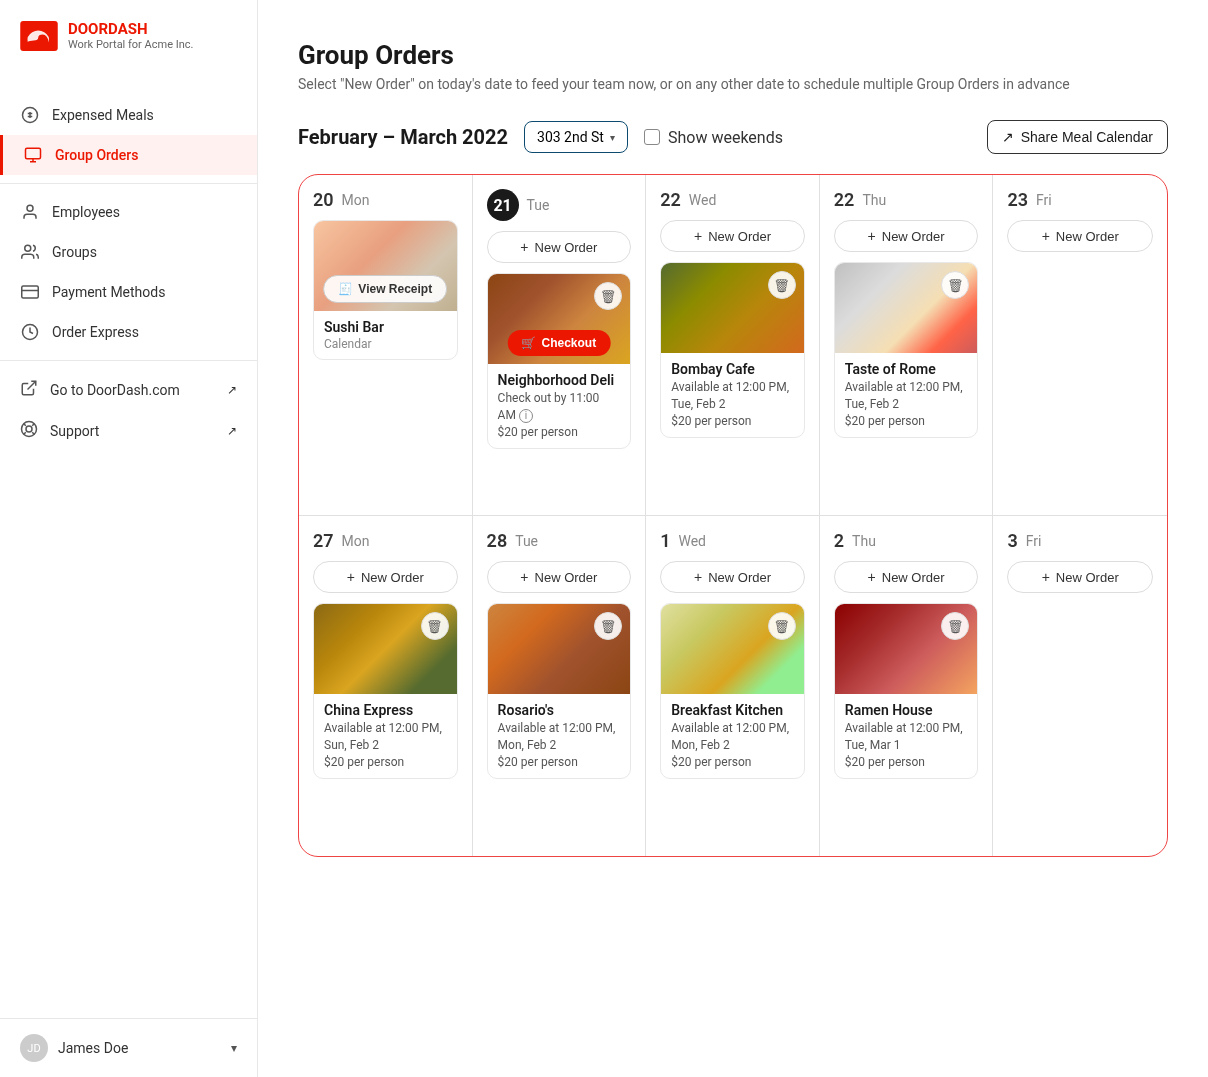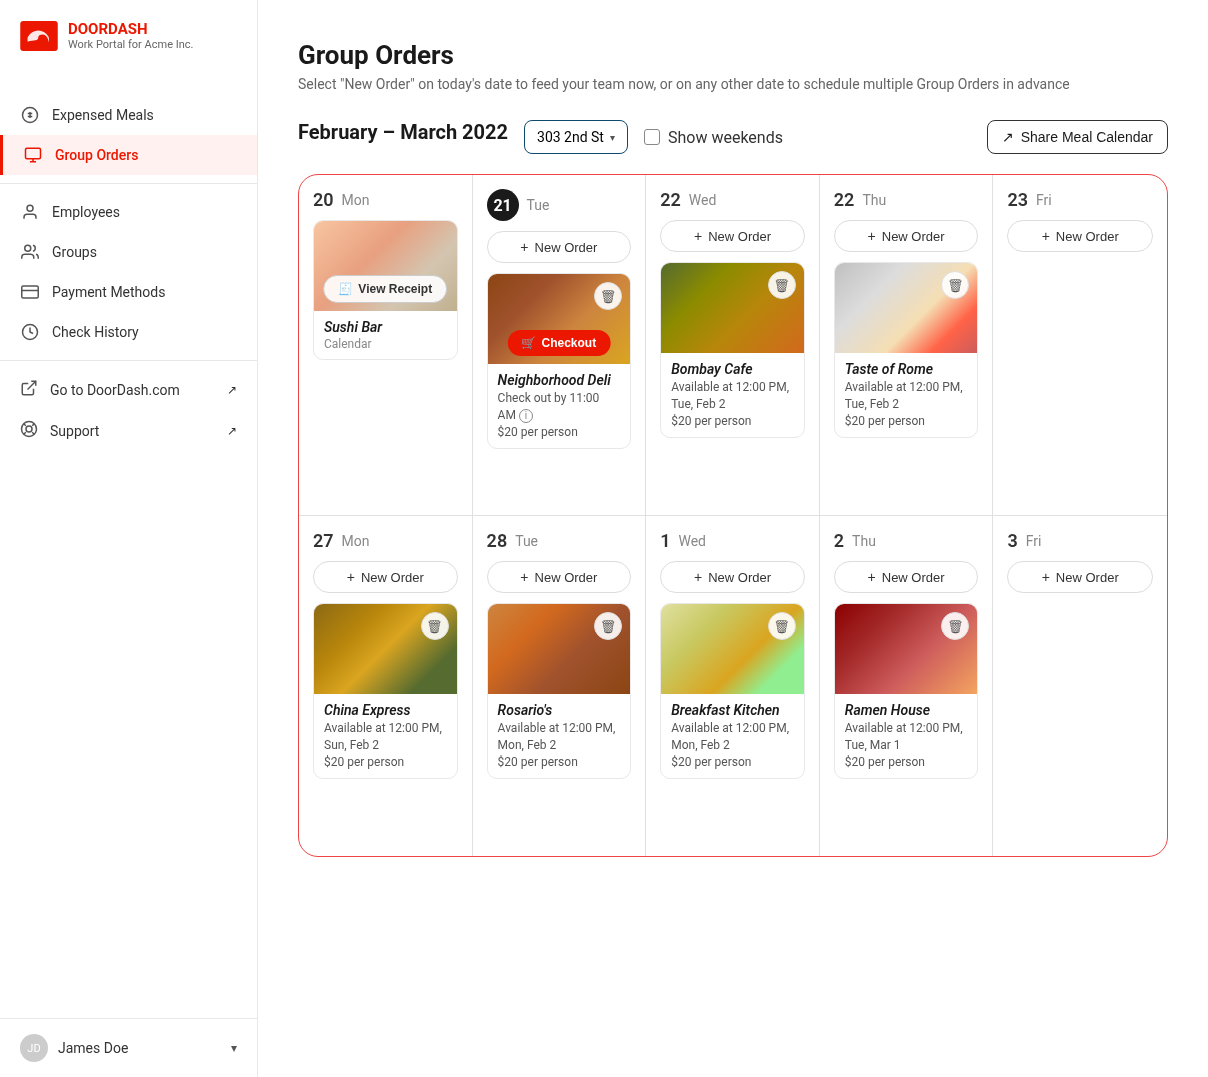--- a/index.html
+++ b/index.html
@@ -71,20 +71,21 @@
       overflow-y: auto;
       padding: 40px 40px 40px 40px;
       background: #fff;
     }
     .page-title { font-size: 26px; font-weight: 700; color: #1a1a1a; margin-bottom: 6px; }
     .page-subtitle { font-size: 14px; color: #666; margin-bottom: 28px; }
 
     
     .calendar-toolbar {
       display: flex;
+      align-items: center;
       gap: 16px;
       margin-bottom: 20px;
     }
     .date-range-label { font-size: 20px; font-weight: 700; color: #1a1a1a; }
     .location-select {
       display: flex; align-items: center; gap: 6px;
       border: 1px solid #0c4a6e; border-radius: 8px;
       padding: 7px 12px; font-size: 14px; cursor: pointer;
       background: #fff;
     }
@@ -204,21 +205,21 @@
       position: absolute;
       top: 8px; right: 8px;
       width: 28px; height: 28px; border-radius: 50%;
       background: rgba(255,255,255,0.9);
       border: 1px solid #ddd;
       display: flex; align-items: center; justify-content: center;
       cursor: pointer; font-size: 13px; color: #555;
     }
 
     .card-info { padding: 8px 10px; }
-    .card-name { font-size: 14px; font-weight: 600; color: #1a1a1a; margin-bottom: 2px; font-style: italic; }
+    .card-name { font-size: 14px; font-weight: 600; color: #1a1a1a; margin-bottom: 2px; }
     .card-status { font-size: 12px; color: #888; }
     .card-avail { font-size: 12px; color: #555; line-height: 1.4; }
 
     .info-icon { display: inline-block; width: 14px; height: 14px; border-radius: 50%; border: 1px solid #888; text-align: center; line-height: 12px; font-size: 10px; color: #888; margin-left: 3px; cursor: pointer; vertical-align: middle; }
   </style>
 </head>
 <body>
 
 <aside id="sidebar">
   <div class="sidebar-logo">
@@ -287,21 +288,21 @@
       </span>
       <span>Payment Methods</span>
     </div>
     <div class="nav-item">
       <span class="nav-icon">
         <svg width="18" height="18" viewBox="0 0 24 24" fill="none" stroke="#555" stroke-width="2">
             <circle cx="12" cy="12" r="10"></circle>
             <polyline points="12 6 12 12 16 14"></polyline>
           </svg>
       </span>
-      <span>Check History</span>
+      <span>Order Express</span>
     </div>
 
     <div class="nav-divider"></div>
 
     <div class="nav-external">
       <span class="nav-icon">
         <svg width="18" height="18" viewBox="0 0 24 24" fill="none" stroke="#555" stroke-width="2">
             <path d="M18 13v6a2 2 0 0 1-2 2H5a2 2 0 0 1-2-2V8a2 2 0 0 1 2-2h6"></path>
             <polyline points="15 3 21 3 21 9"></polyline>
             <line x1="10" y1="14" x2="21" y2="3"></line>

